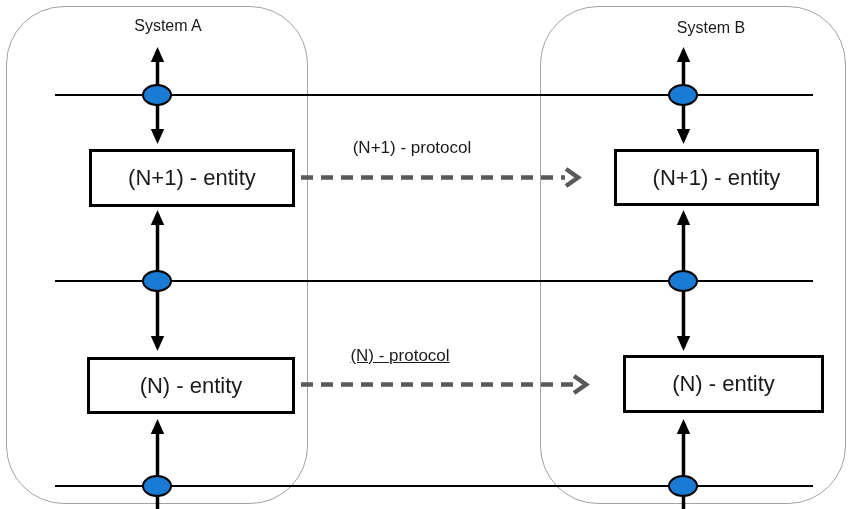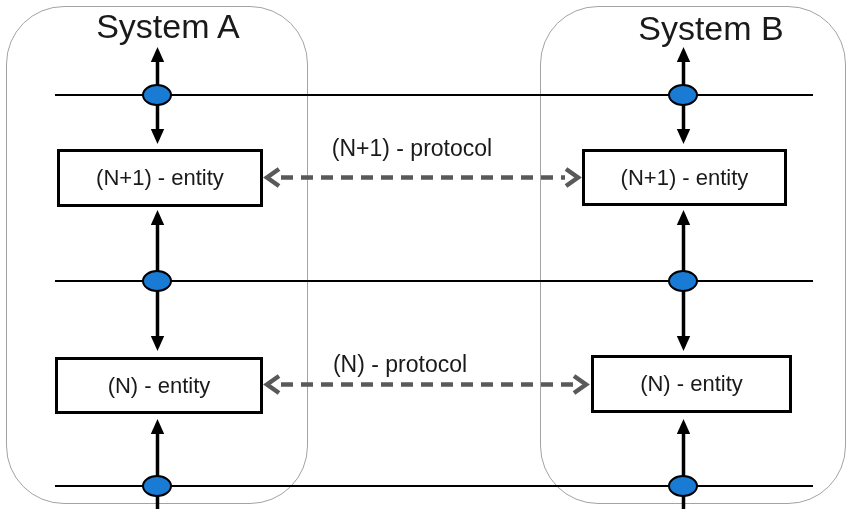--- a/index.html
+++ b/index.html
@@ -56,47 +56,48 @@
   .entity-box {
     position: absolute;
     box-sizing: border-box;
     border: 3.5px solid #000000;
     background: #ffffff;
     display: flex;
     align-items: center;
     justify-content: center;
     font-size: 22px;
     white-space: nowrap;
+    margin-left: 32px;
   }
   #entity-a-n1 { left: 57px;  top: 149px; width: 206px; height: 58px; }
   #entity-b-n1 { left: 582px; top: 149px; width: 205px; height: 57px; }
   #entity-a-n  { left: 55px;  top: 357px; width: 208px; height: 57px; }
   #entity-b-n  { left: 591px; top: 355px; width: 201px; height: 58px; }
 
   .system-title {
     position: absolute;
     width: 200px;
     text-align: center;
-    font-size: 34px;
+    font-size: 16px;
     line-height: 30px;
     white-space: nowrap;
   }
   #title-a { left: 68px;  top: 11px; }
   #title-b { left: 611px; top: 13px; }
 
   .protocol-label {
     position: absolute;
     width: 220px;
     text-align: center;
-    font-size: 23px;
+    font-size: 17px;
     line-height: 26px;
     white-space: nowrap;
   }
   #label-protocol-n1 { left: 302px; top: 135px; }
-  #label-protocol-n  { left: 290px; top: 351px; }
+  #label-protocol-n  { left: 290px; top: 343px; text-decoration: underline; }
 </style>
 </head>
 <body>
 
 <div id="canvas">
 
   <div class="system-box" id="system-a-box"></div>
   <div class="system-box" id="system-b-box"></div>
 
   <div class="hline" id="hline-1"></div>

